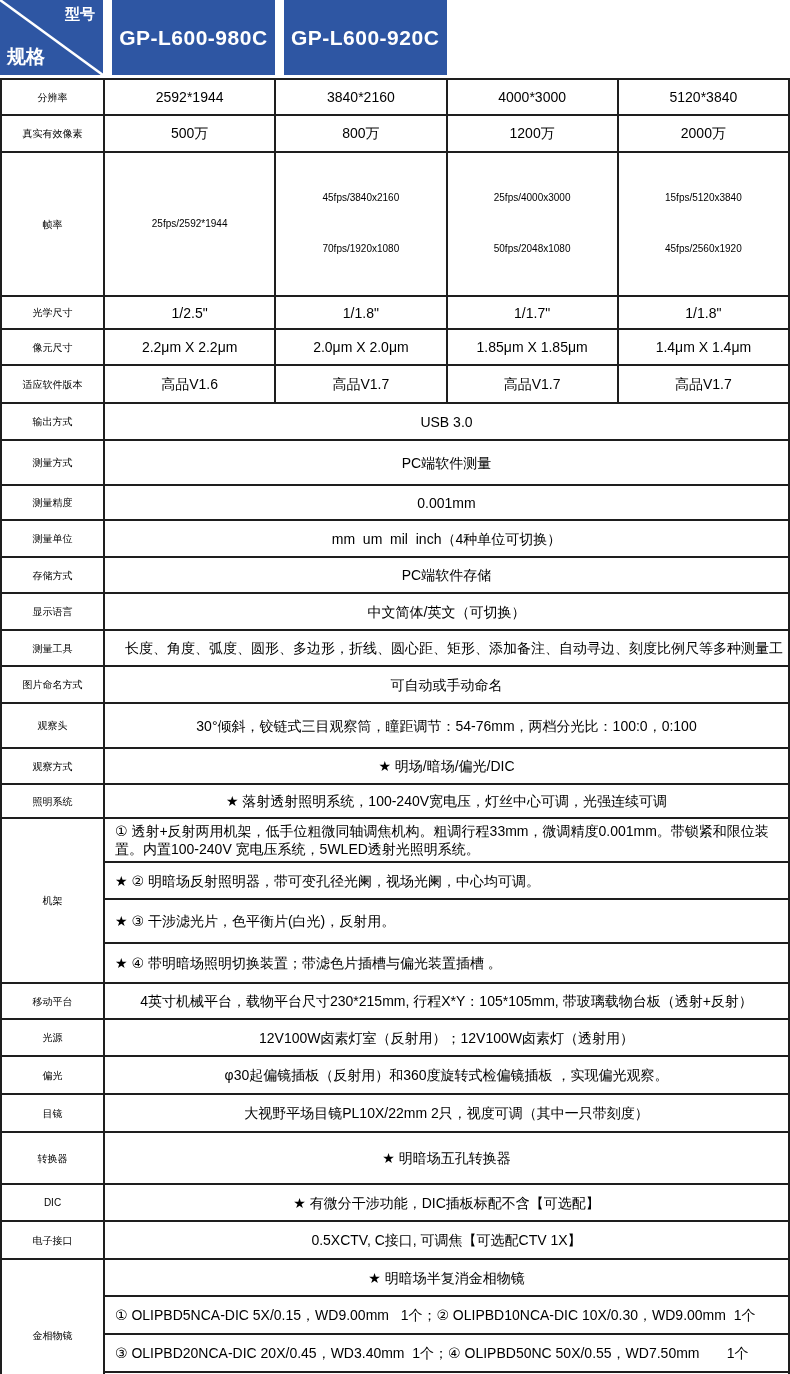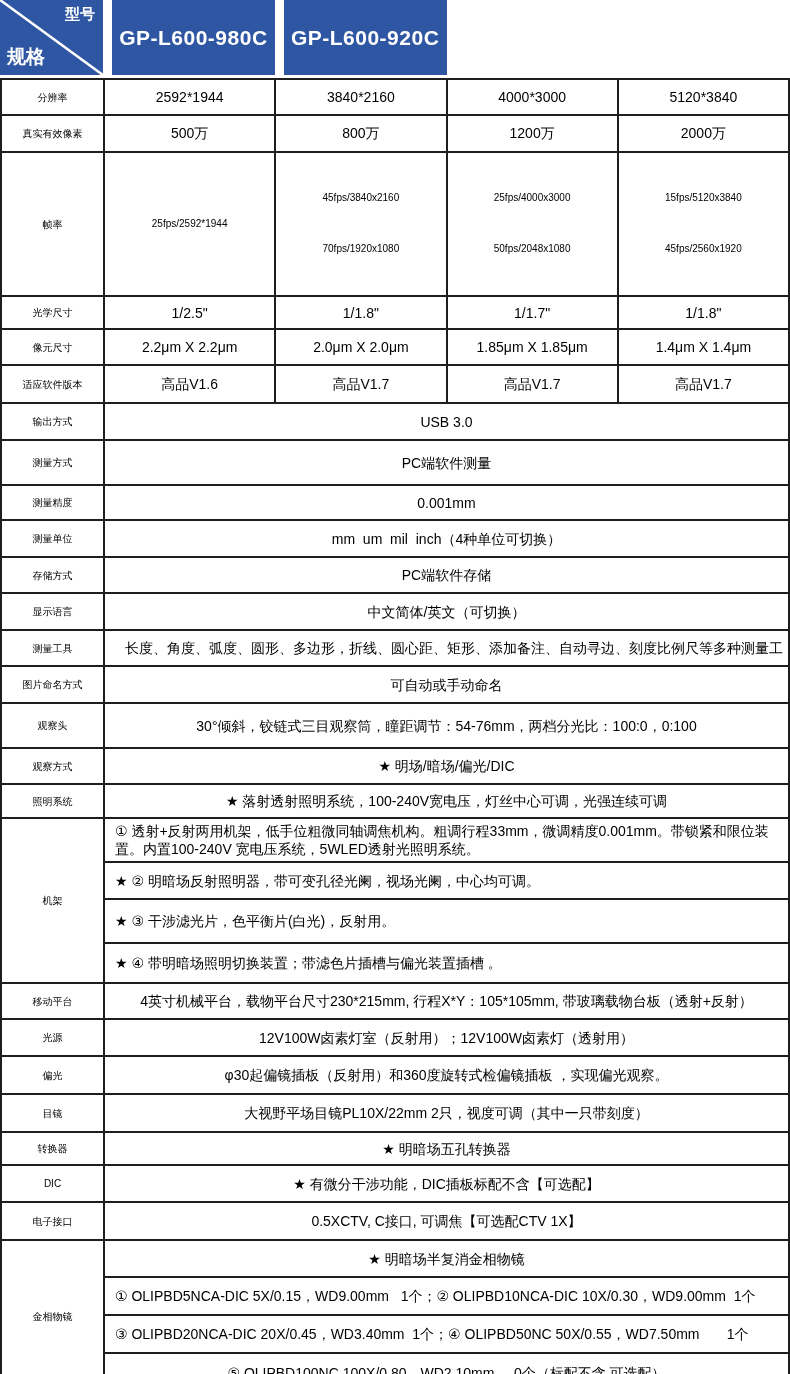--- a/index.html
+++ b/index.html
@@ -202,21 +202,21 @@
       <td colspan="4">12V100W卤素灯室（反射用）；12V100W卤素灯（透射用）</td>
     </tr>
     <tr style="height:38px">
       <td class="lab">偏光</td>
       <td colspan="4">φ30起偏镜插板（反射用）和360度旋转式检偏镜插板 ，实现偏光观察。</td>
     </tr>
     <tr style="height:38px">
       <td class="lab">目镜</td>
       <td colspan="4">大视野平场目镜PL10X/22mm 2只，视度可调（其中一只带刻度）</td>
     </tr>
-    <tr style="height:33px">
+    <tr style="height:52px">
       <td class="lab">转换器</td>
       <td colspan="4">★ 明暗场五孔转换器</td>
     </tr>
     <tr style="height:37px">
       <td class="lab">DIC</td>
       <td colspan="4">★ 有微分干涉功能，DIC插板标配不含【可选配】</td>
     </tr>
     <tr style="height:38px">
       <td class="lab">电子接口</td>
       <td colspan="4">0.5XCTV, C接口, 可调焦【可选配CTV 1X】</td>

